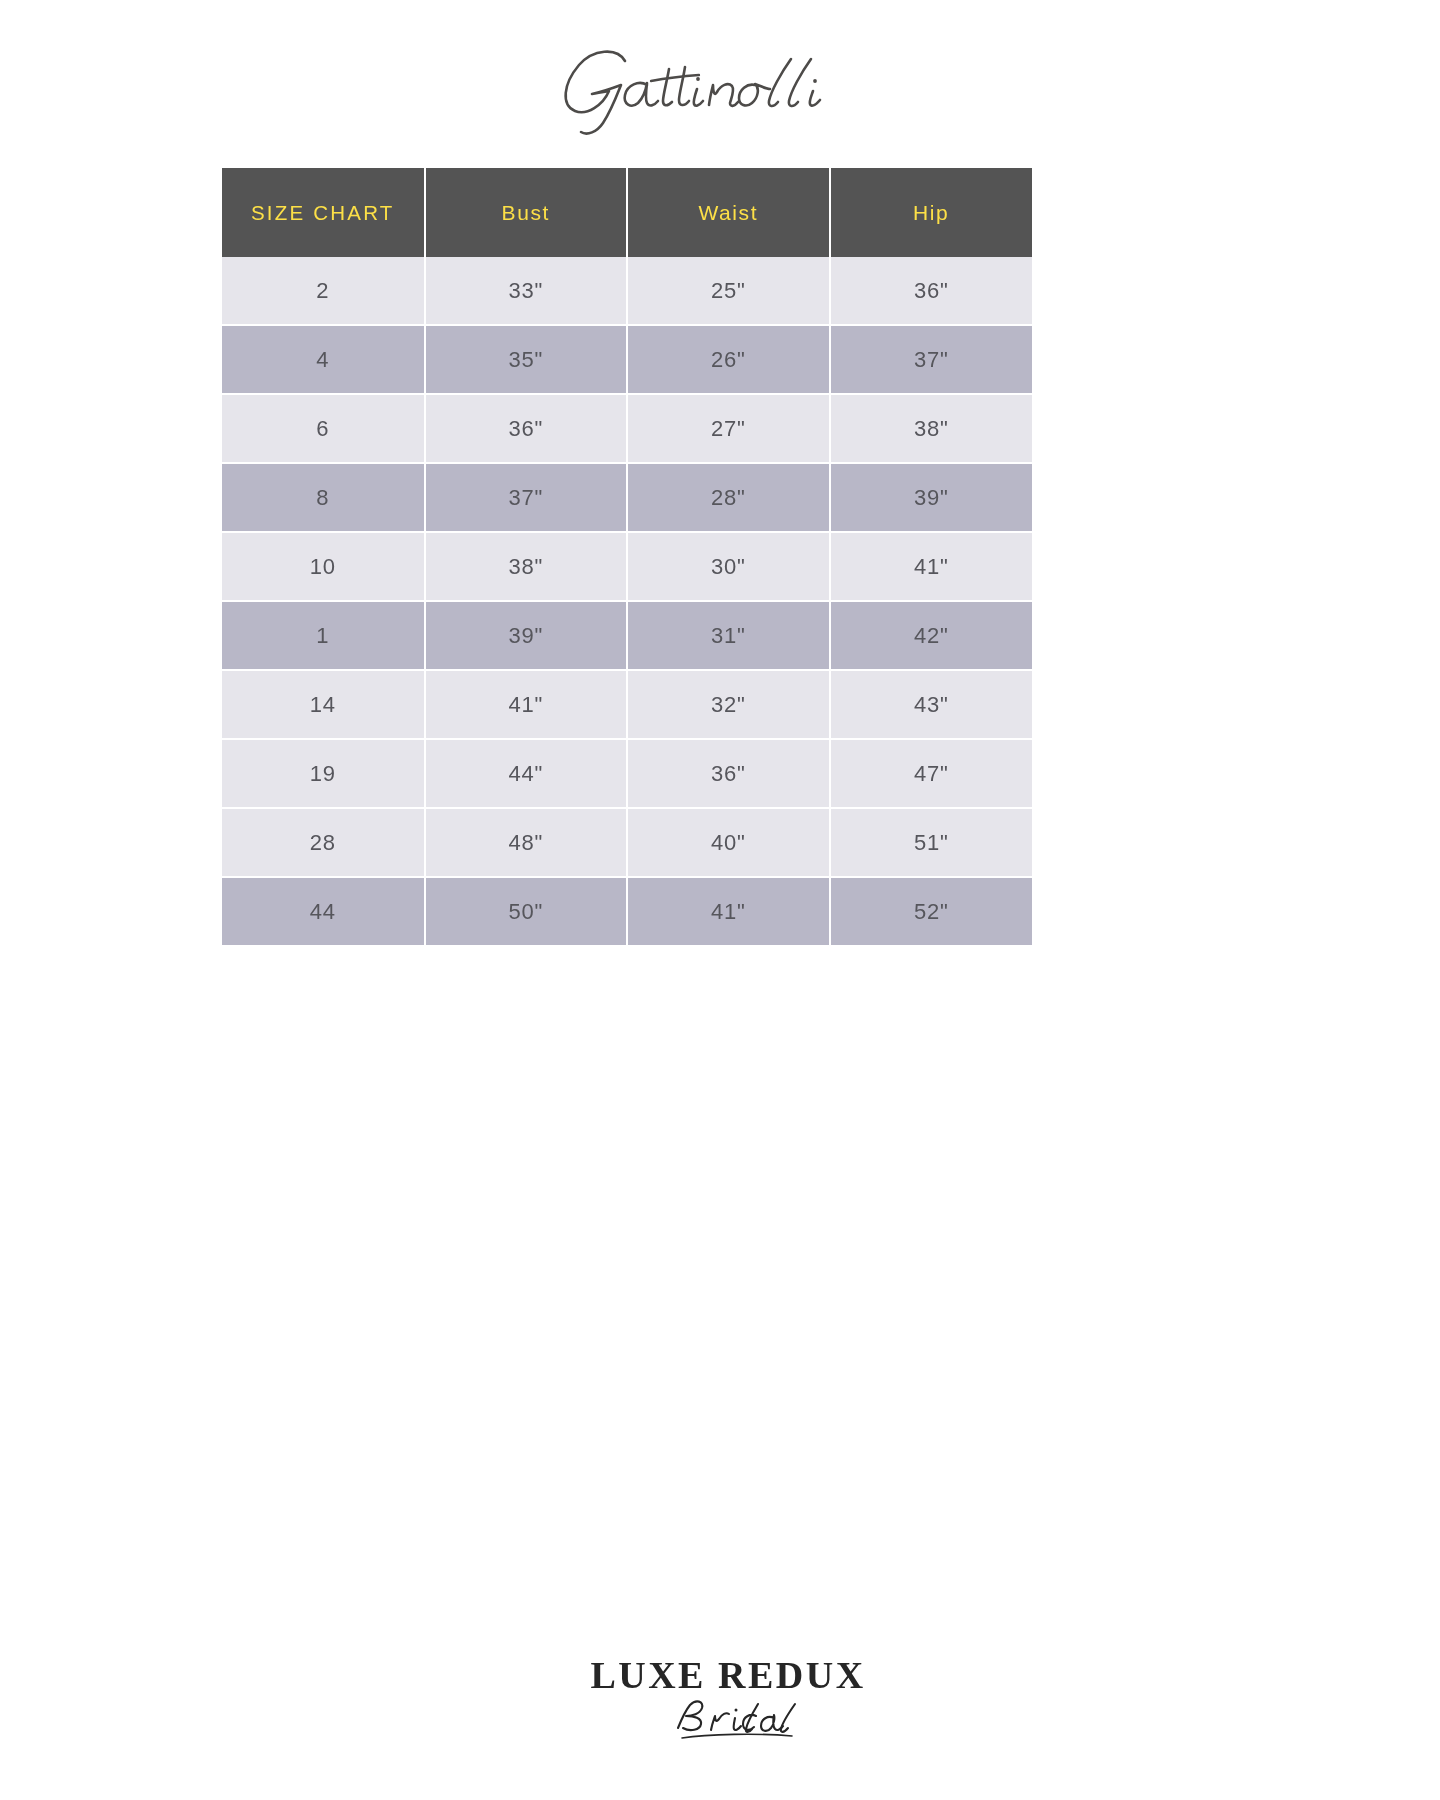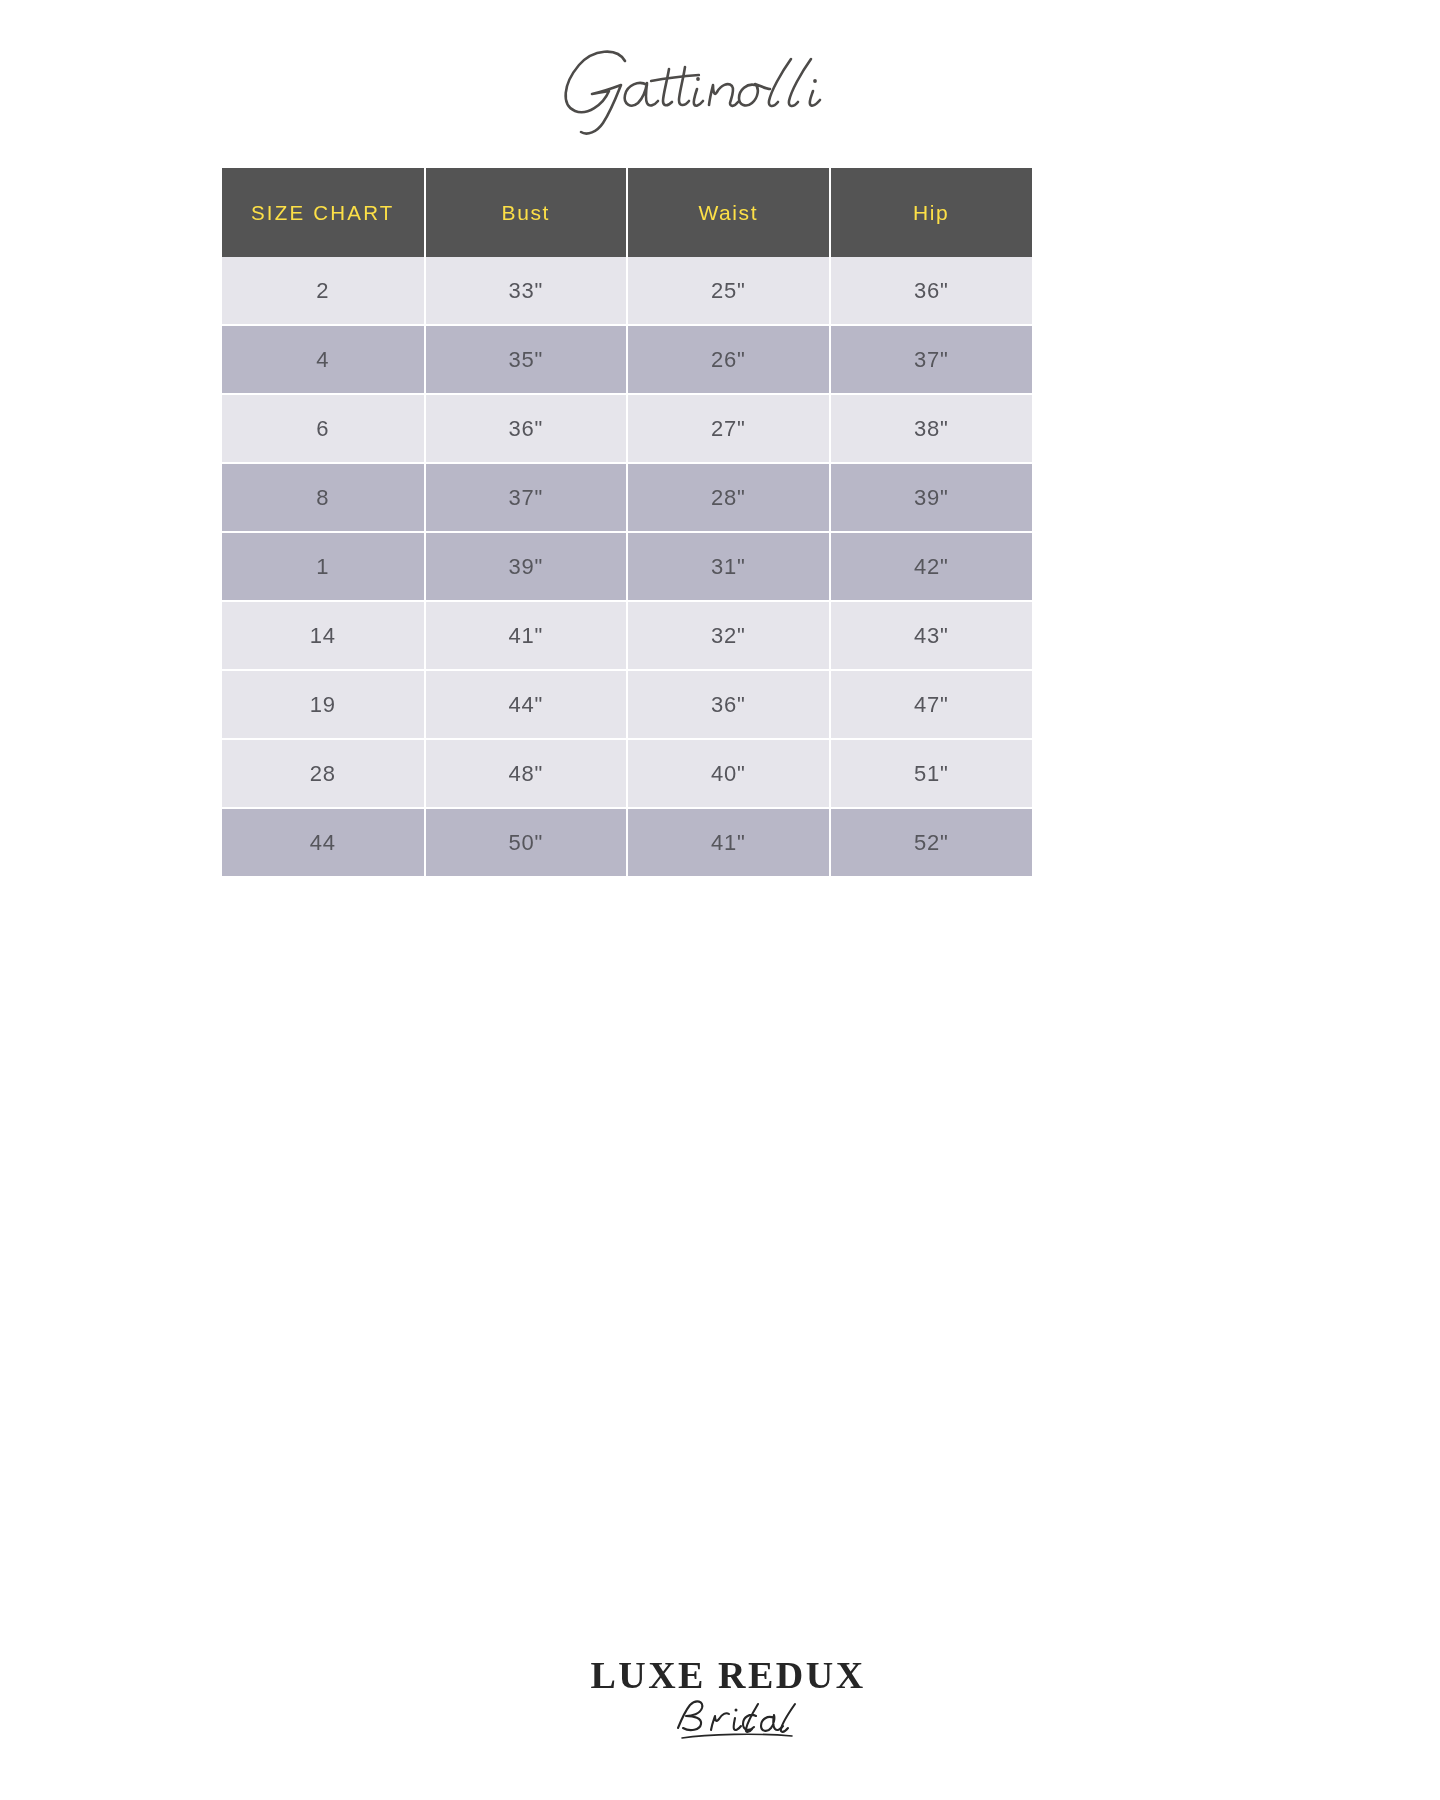--- a/index.html
+++ b/index.html
@@ -164,20 +164,26 @@
           <td>36"</td>
           <td>27"</td>
           <td>38"</td>
         </tr>
         <tr class="row-dark">
           <td>8</td>
           <td>37"</td>
           <td>28"</td>
           <td>39"</td>
         </tr>
+        <tr class="row-light">
+          <td>10</td>
+          <td>38"</td>
+          <td>30"</td>
+          <td>41"</td>
+        </tr>
         <tr class="row-dark">
           <td>1</td>
           <td>39"</td>
           <td>31"</td>
           <td>42"</td>
         </tr>
         <tr class="row-light">
           <td>14</td>
           <td>41"</td>
           <td>32"</td>

